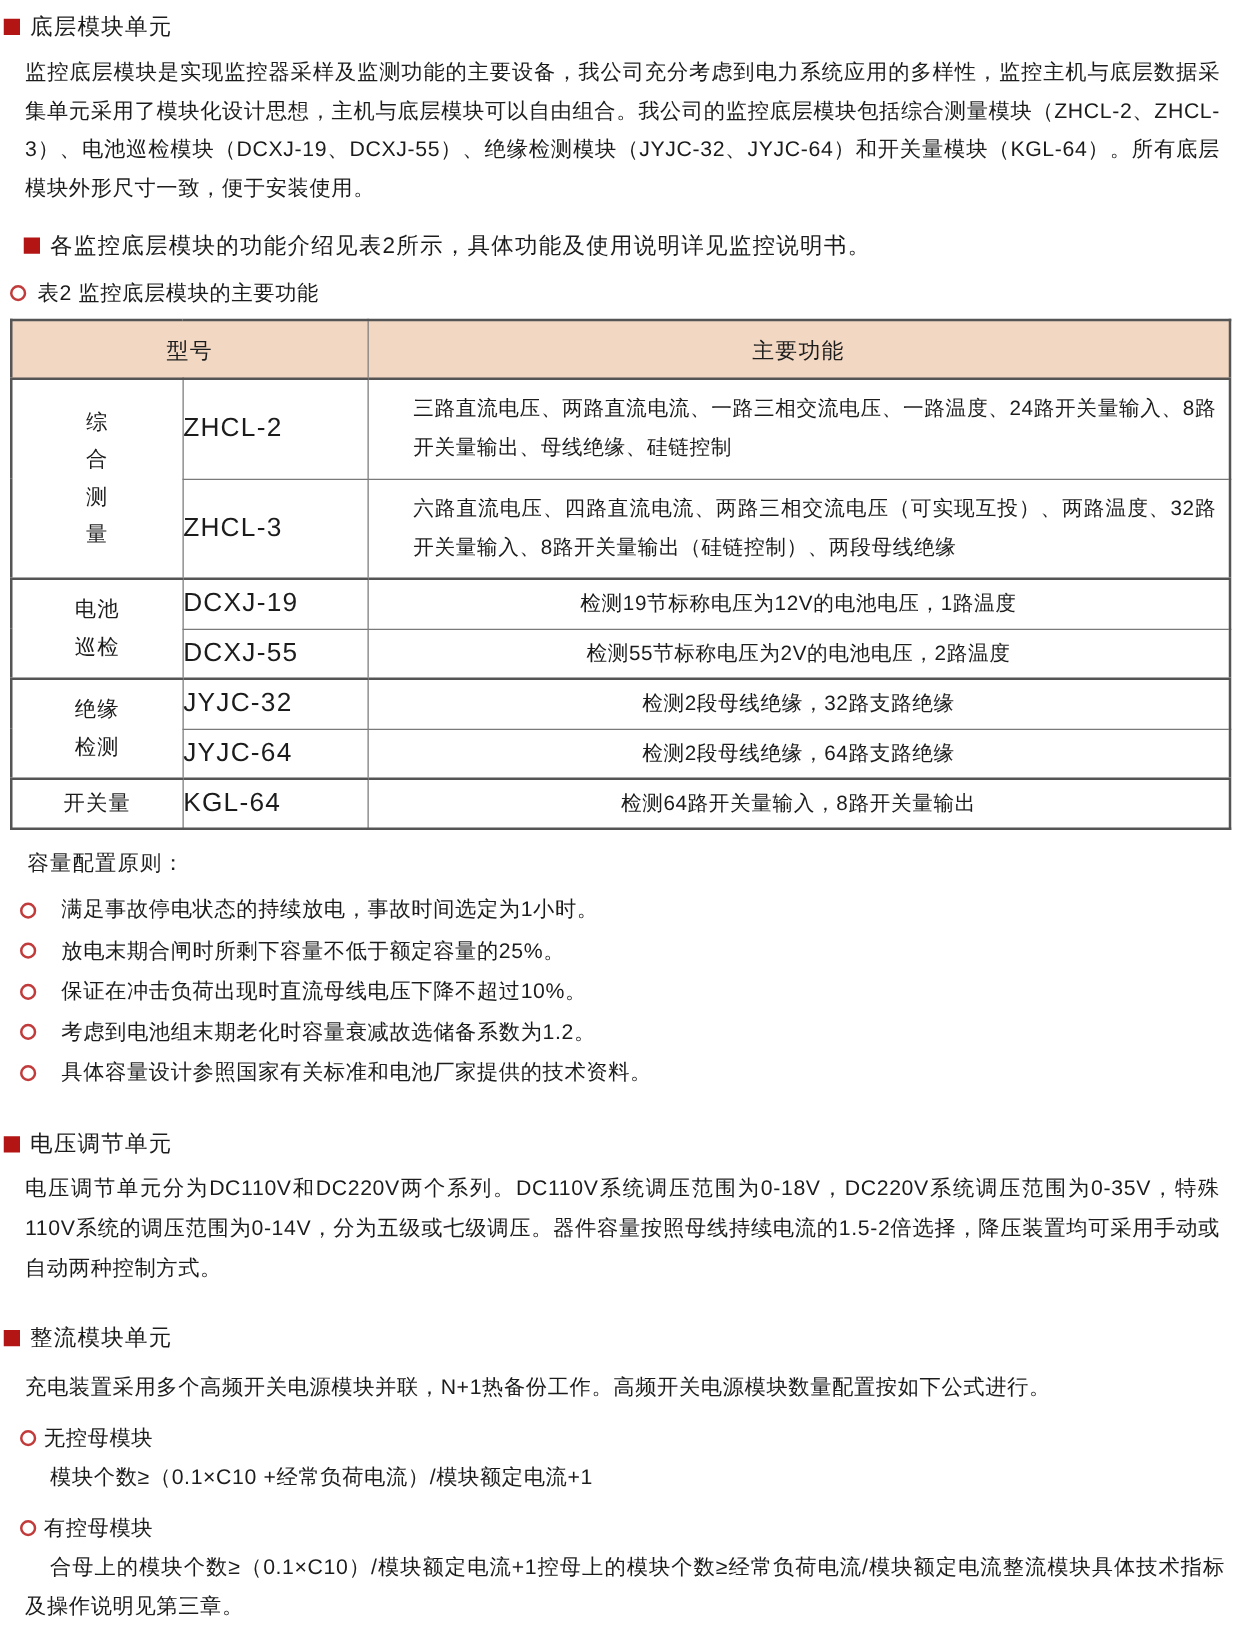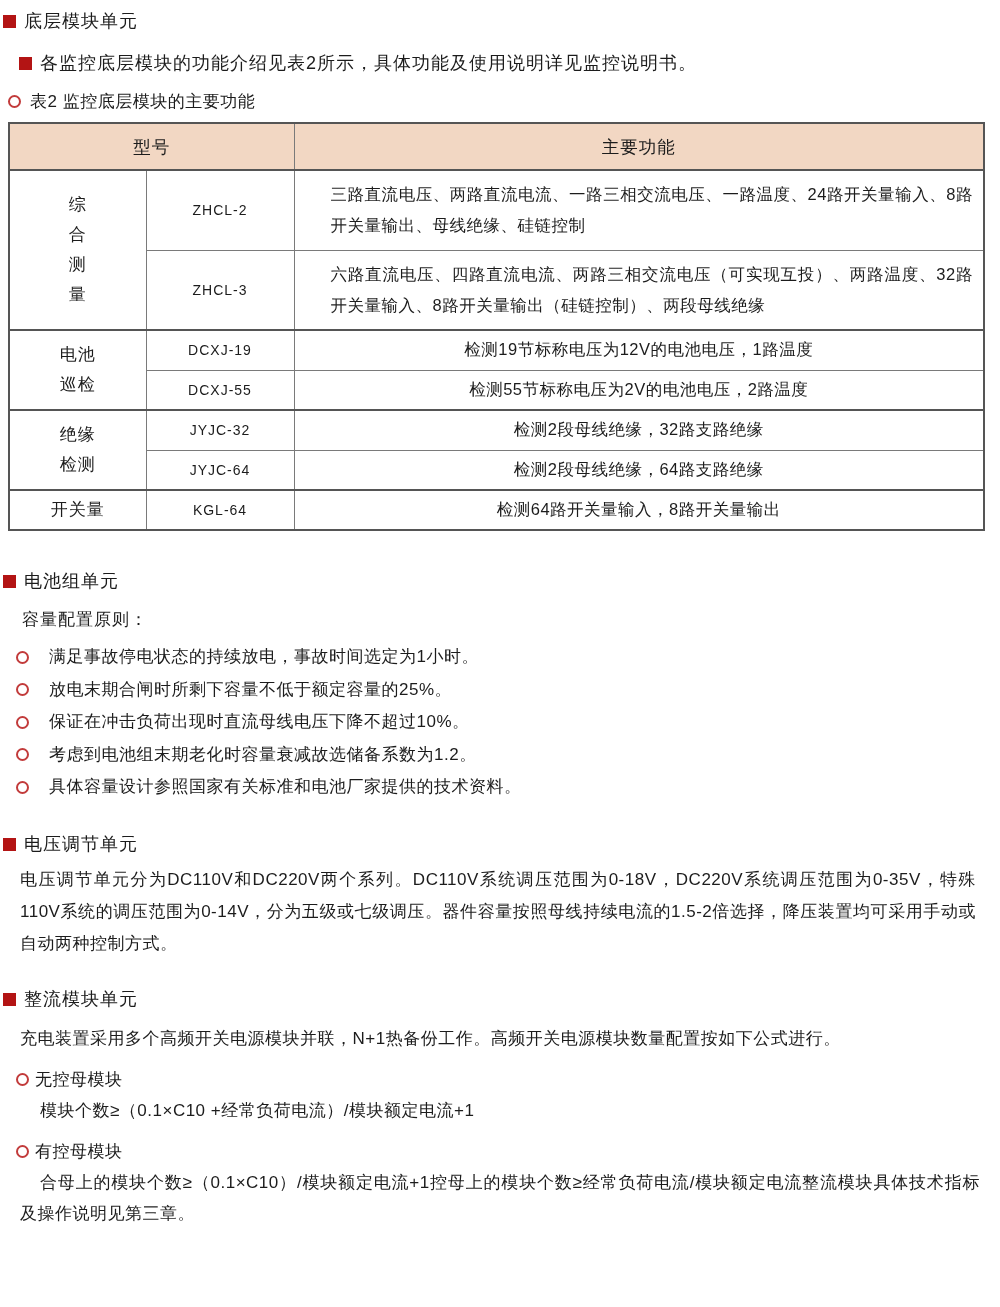--- a/index.html
+++ b/index.html
@@ -87,23 +87,23 @@
   }
   tbody tr{height:40px;}
   tbody tr.tall{height:80px;}
   tbody tr.group-start td{border-top:2px solid var(--table-border);}
   td.cat-cell{
     text-align:center;
     line-height:30px;
     letter-spacing:1px;
   }
   td.model-cell{
-    text-align:center;
+    text-align:left;
     letter-spacing:1px;
-    font-size:14px;
+    font-size:21px;
   }
   td.desc-cell{
     text-align:center;
     font-size:16.5px;
     letter-spacing:0.5px;
     margin-left:32px;
   }
   td.desc-cell.long{
     text-align:justify;
     padding:0 10px 0 36px;
@@ -127,20 +127,21 @@
 </style>
 </head>
 <body>
 
 <div class="page">
 
   <div class="heading h1">
     <span class="sq"></span>
     <span>底层模块单元</span>
   </div>
+  <p class="para">监控底层模块是实现监控器采样及监测功能的主要设备，我公司充分考虑到电力系统应用的多样性，监控主机与底层数据采集单元采用了模块化设计思想，主机与底层模块可以自由组合。我公司的监控底层模块包括综合测量模块（ZHCL-2、ZHCL-3）、电池巡检模块（DCXJ-19、DCXJ-55）、绝缘检测模块（JYJC-32、JYJC-64）和开关量模块（KGL-64）。所有底层模块外形尺寸一致，便于安装使用。</p>
 
   <div class="heading h2">
     <span class="sq"></span>
     <span>各监控底层模块的功能介绍见表2所示，具体功能及使用说明详见监控说明书。</span>
   </div>
   <div class="circ-line caption-line">
     <span class="circ"></span>
     <span>表2 监控底层模块的主要功能</span>
   </div>
 
@@ -185,24 +186,20 @@
           <td class="desc-cell">检测2段母线绝缘，64路支路绝缘</td>
         </tr>
         <tr class="group-start">
           <td class="cat-cell" rowspan="1">开关量</td>
           <td class="model-cell">KGL-64</td>
           <td class="desc-cell">检测64路开关量输入，8路开关量输出</td>
         </tr>
       </tbody>
   </table>
 
-  <div class="heading h3">
-    <span class="sq"></span>
-    <span>电池组单元</span>
-  </div>
   <div class="subtitle">容量配置原则：</div>
   <ul class="principles">
     <li class="circ-line">
       <span class="circ"></span>
       <span>满足事故停电状态的持续放电，事故时间选定为1小时。</span>
     </li>
     <li class="circ-line">
       <span class="circ"></span>
       <span>放电末期合闸时所剩下容量不低于额定容量的25%。</span>
     </li>

